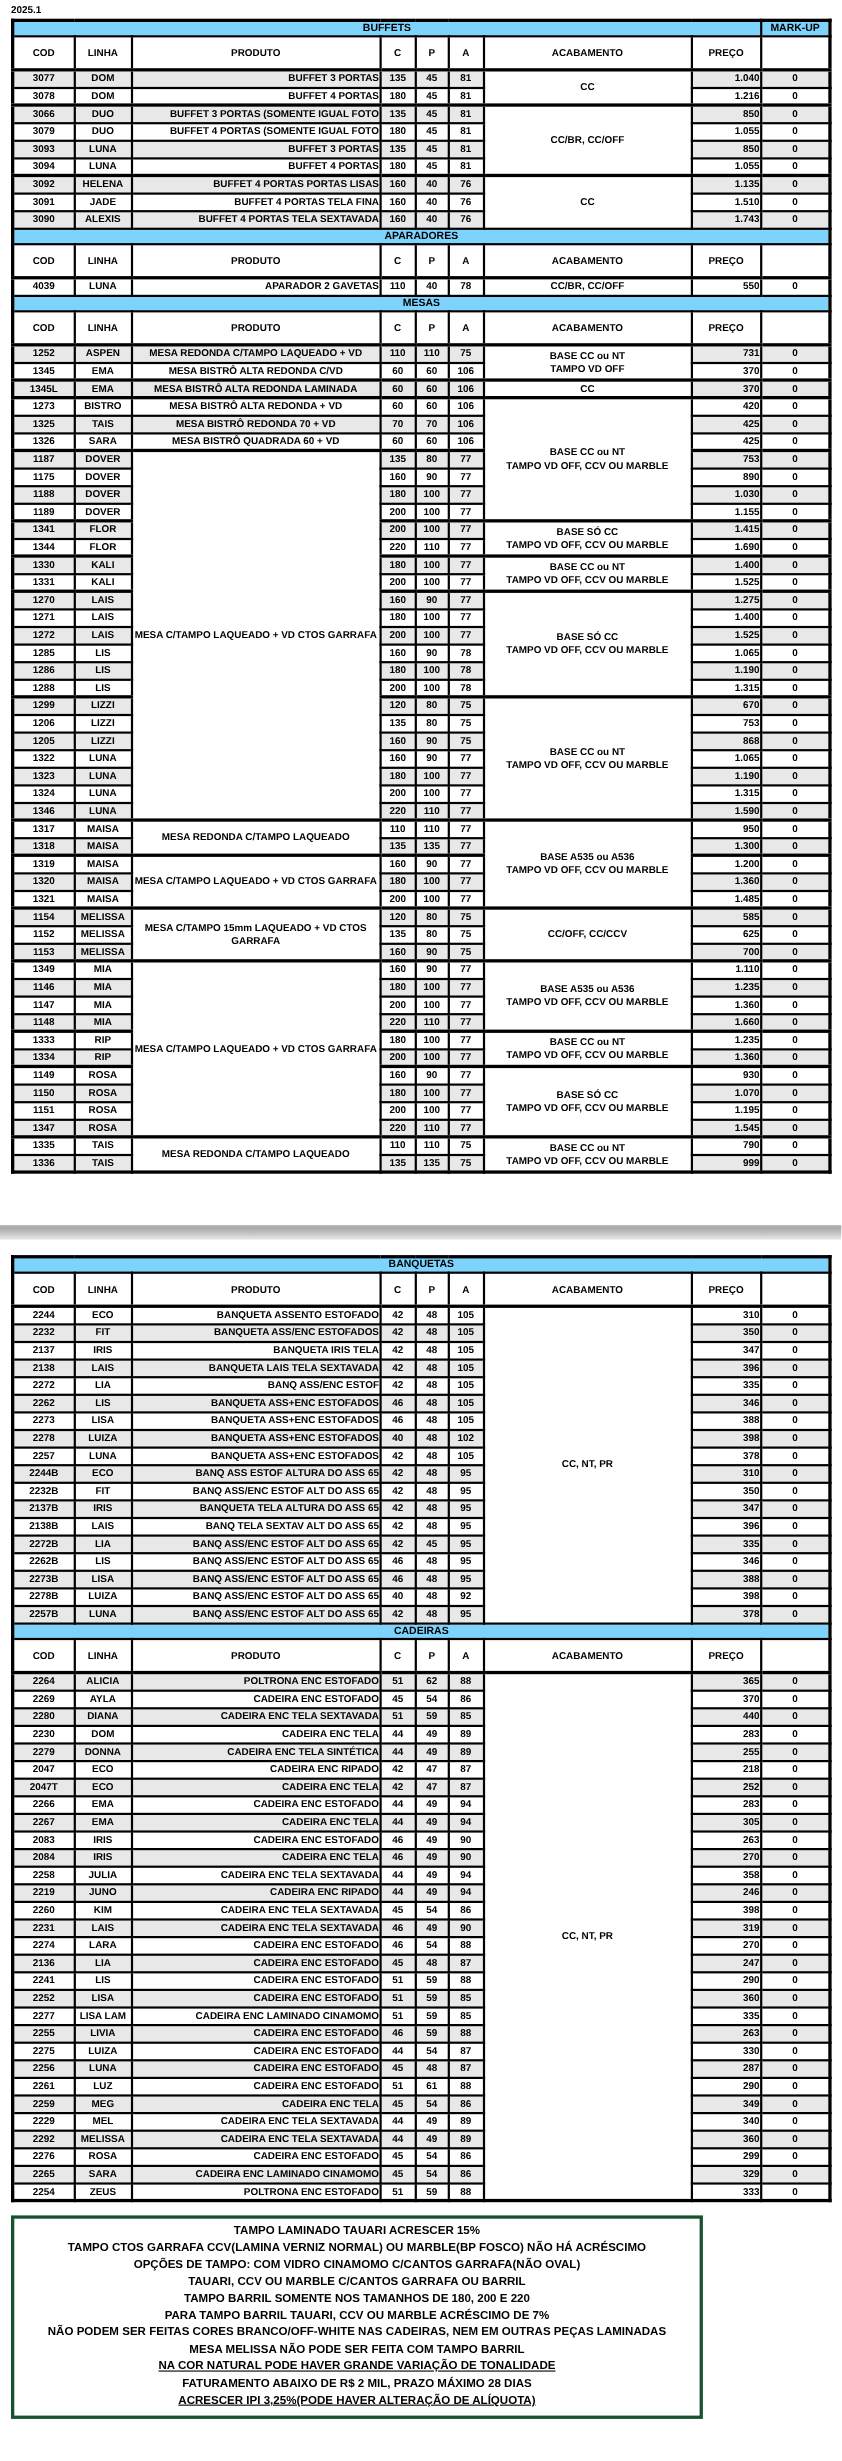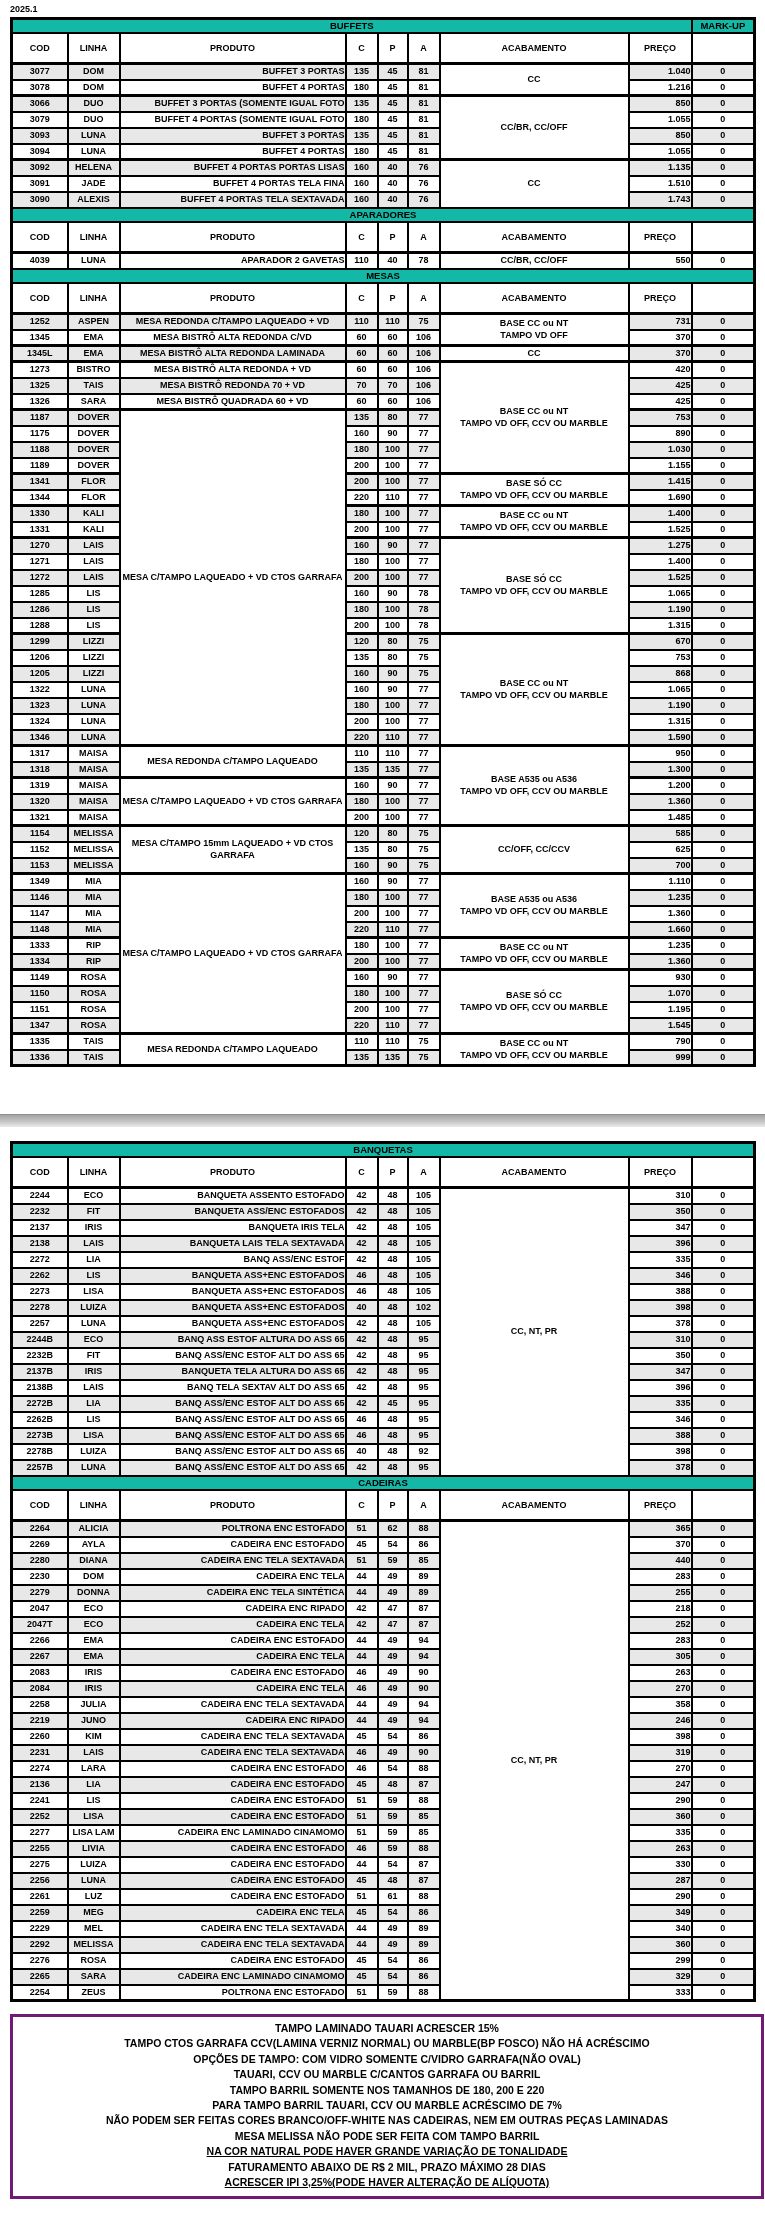--- a/index.html
+++ b/index.html
@@ -4,37 +4,37 @@
 <style>
   * { box-sizing: border-box; }
   html,body { margin:0; padding:0; background:#ffffff; }
   body { width:765px; font-family:"Liberation Sans", sans-serif; color:#000; }
   .page { padding:3px 12px 8px 10px; }
   .version { font-size:9px; font-weight:bold; margin:1px 0 3px 0; letter-spacing:0; }
 
   table.price { border-collapse:collapse; table-layout:fixed; width:743px; border:3px solid #000; background:#fff; }
   table.price th, table.price td { border:2px solid #000; overflow:hidden; padding:0; }
 
-  th.sec-title { font-size:9.5px; font-weight:bold; height:14px; text-align:center; border-width:3px; background:#14b8a6; }
+  th.sec-title { font-size:9.5px; font-weight:bold; height:14px; text-align:center; border-width:3px; background:#7dd3fc; }
   th.col-h { font-size:9px; font-weight:bold; height:31px; text-align:center; background:#fff; }
 
   td { font-size:9px; font-weight:bold; height:16px; line-height:1.05; white-space:nowrap; vertical-align:middle; }
   .center { text-align:center; }
   .prod-left { text-align:right; padding-left:3px; }
   .price-cell { text-align:right; padding-right:8px; }
   .sh { background: var(--shade, #e8e8e8); }
   .prod-merged { background:#fff; text-align:center; white-space:normal; line-height:1.25; }
   .acab-cell { background:#fff; text-align:center; white-space:normal; line-height:1.3; }
   tr.grp td { border-top-width:3px; }
 
   .divider { width:765px; margin:47px 0 14px -10px; height:13px;
              background:linear-gradient(180deg,#a4a4a4 0%,#c6c6c6 55%,#eaeaea 100%);
              border-top:1px solid #8f8f8f; }
 
-  .footer-box { width:754px; border:3px solid #701a75; margin-top:12px; padding:4px 6px 6px 6px; text-align:center; }
+  .footer-box { width:629px; border:3px solid #14532d; margin-top:12px; padding:4px 6px 6px 6px; text-align:center; }
   .fnote { font-size:10.5px; font-weight:bold; line-height:15.4px; white-space:nowrap; overflow:hidden; }
   .fnote.u { text-decoration:underline; }
 </style>
 </head>
 <body style="--shade: #e8e8e8;">
 
 <div class="page">
 
   <div class="version">2025.1</div>
 
@@ -1222,21 +1222,21 @@
           <td class="center">88</td>
           <td class="price-cell">333</td>
           <td class="center">0</td>
         </tr>
       </tbody>
   </table>
 
   <div class="footer-box">
       <div class="fnote">TAMPO LAMINADO TAUARI ACRESCER 15%</div>
       <div class="fnote">TAMPO CTOS GARRAFA CCV(LAMINA VERNIZ NORMAL) OU MARBLE(BP FOSCO) NÃO HÁ ACRÉSCIMO</div>
-      <div class="fnote">OPÇÕES DE TAMPO: COM VIDRO SOMENTE C/VIDRO GARRAFA(NÃO OVAL)</div>
+      <div class="fnote">OPÇÕES DE TAMPO: COM VIDRO CINAMOMO C/CANTOS GARRAFA(NÃO OVAL)</div>
       <div class="fnote">TAUARI, CCV OU MARBLE C/CANTOS GARRAFA OU BARRIL</div>
       <div class="fnote">TAMPO BARRIL SOMENTE NOS TAMANHOS DE 180, 200 E 220</div>
       <div class="fnote">PARA TAMPO BARRIL TAUARI, CCV OU MARBLE ACRÉSCIMO DE 7%</div>
       <div class="fnote">NÃO PODEM SER FEITAS CORES BRANCO/OFF-WHITE NAS CADEIRAS, NEM EM OUTRAS PEÇAS LAMINADAS</div>
       <div class="fnote">MESA MELISSA NÃO PODE SER FEITA COM TAMPO BARRIL</div>
       <div class="fnote u">NA COR NATURAL PODE HAVER GRANDE VARIAÇÃO DE TONALIDADE</div>
       <div class="fnote">FATURAMENTO ABAIXO DE R$ 2 MIL, PRAZO MÁXIMO 28 DIAS</div>
       <div class="fnote u">ACRESCER IPI 3,25%(PODE HAVER ALTERAÇÃO DE ALÍQUOTA)</div>
     </div>
 

